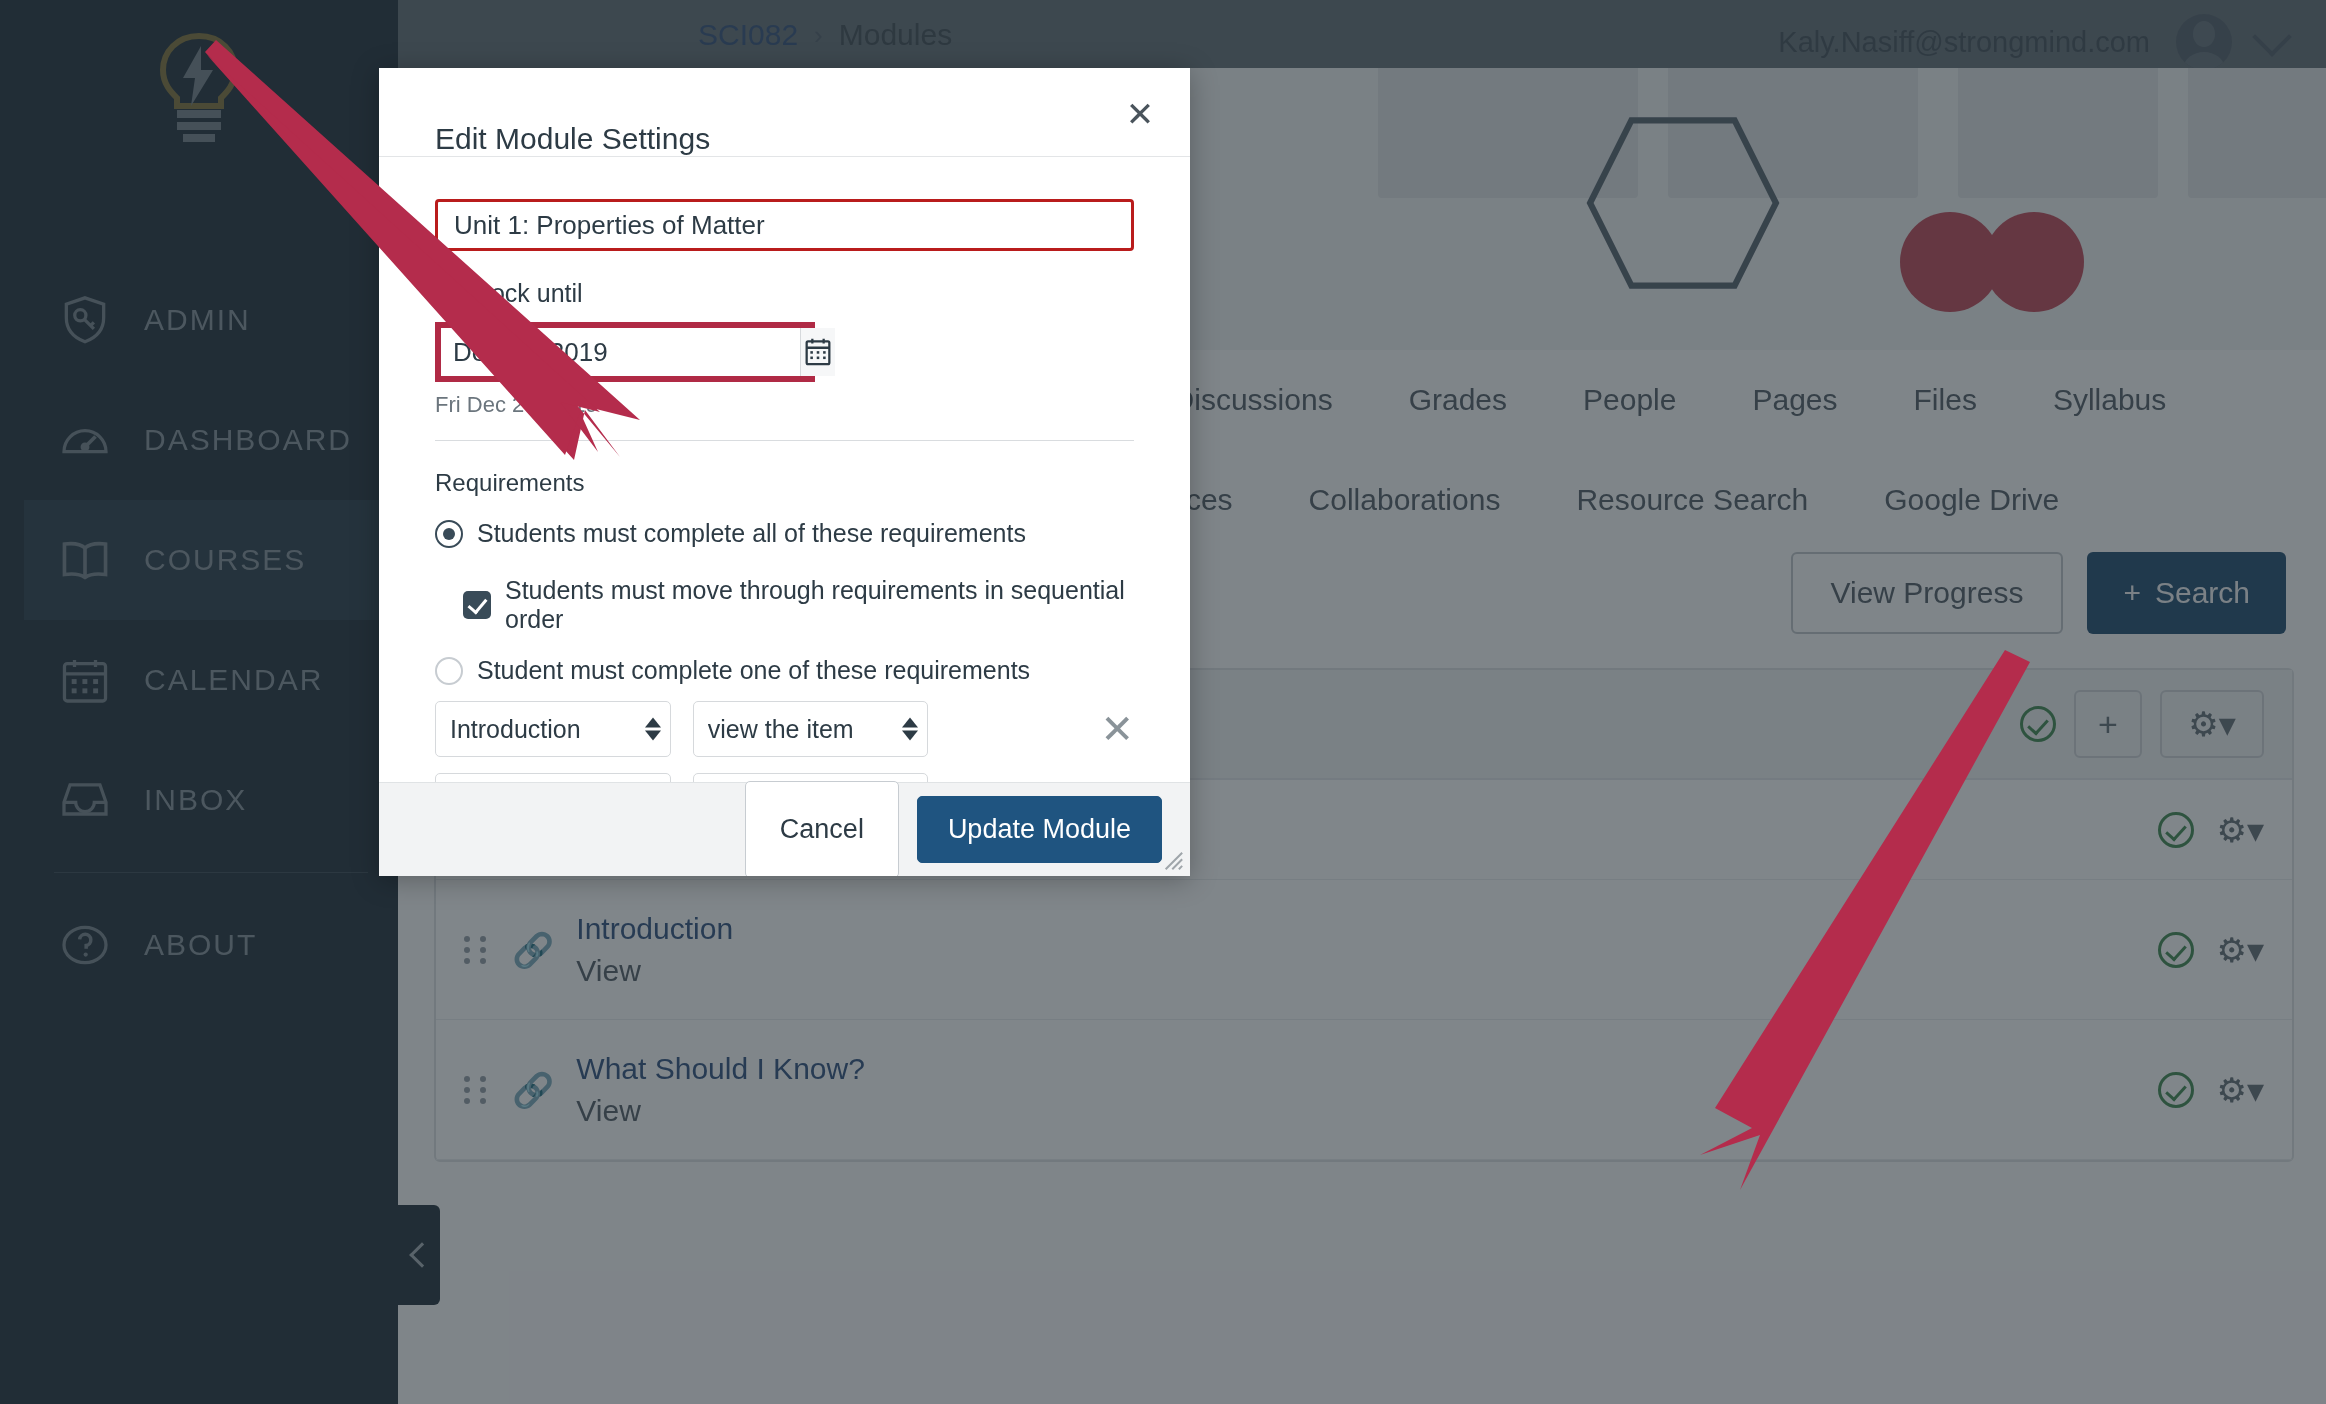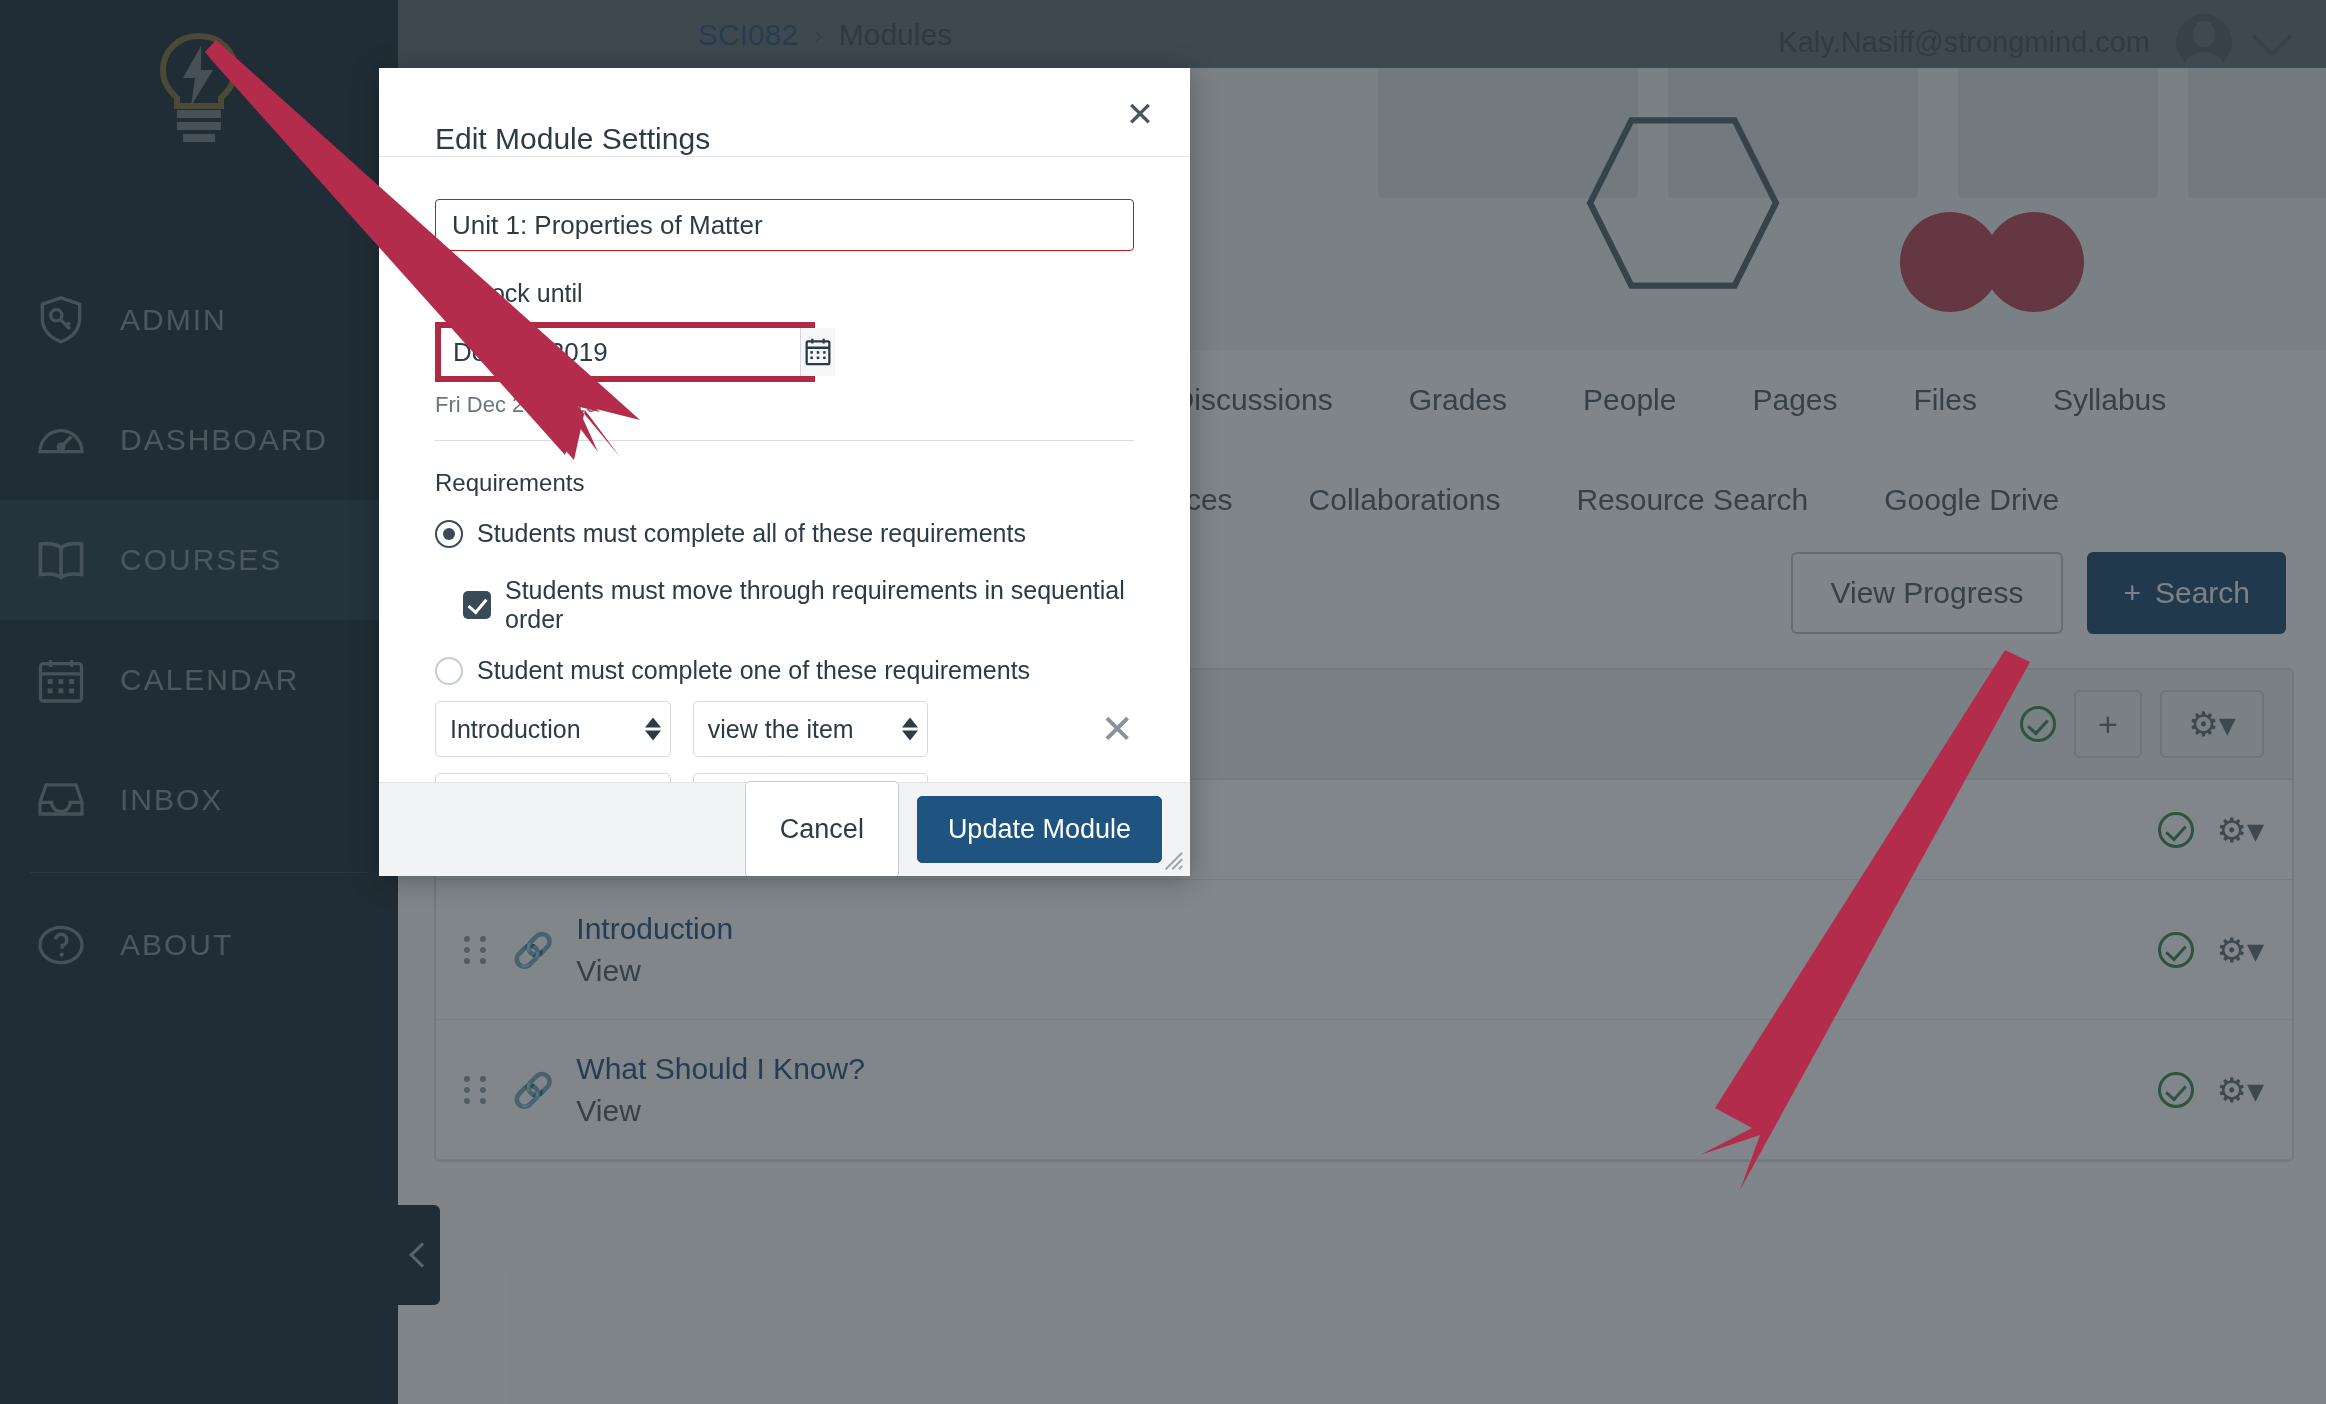--- a/index.html
+++ b/index.html
@@ -16,21 +16,21 @@
 
   .sidebar {
     position: absolute; left: 0; top: 0;
     width: 398px; height: 1404px;
     background: #2d3b45;
   }
   .sidebar-logo {
     position: absolute; left: 0; top: 30px; width: 398px;
     display: flex; justify-content: center;
   }
-  .sidebar-nav { position: absolute; left: 0; top: 260px; width: 398px; }
+  .sidebar-nav { position: absolute; left: 0; top: 260px; width: 398px; padding-left: 24px; }
   .sidebar-item {
     display: flex; align-items: center;
     height: 120px; padding-left: 30px;
     color: #8c97a0; letter-spacing: 2px;
     font-size: 30px; font-weight: 400;
   }
   .sidebar-item.active { background: #374854; }
   .sidebar-item .si-icon {
     width: 62px; height: 62px; margin-right: 28px;
     display: flex; align-items: center; justify-content: center;
@@ -201,21 +201,21 @@
   }
   .modal-header-rule {
     height: 1px; background: #e3e5e7; margin: 0 0 0 0;
   }
   .modal-body {
     flex: 1; padding: 42px 56px 0 56px;
     overflow: hidden; position: relative;
   }
   .field-text {
     width: 100%; height: 52px;
-    border: 1px solid #b91c1c; border-radius: 4px;
+    border: 3px solid #b91c1c; border-radius: 4px;
     font-size: 26px; color: #2d3b45;
     padding: 0 16px; background: #fff;
     font-family: "Liberation Sans", sans-serif;
   }
   .checkline { display: flex; align-items: center; margin-top: 28px; }
   .cbox {
     width: 28px; height: 28px; border-radius: 5px;
     background: #394B58; position: relative; flex: 0 0 28px;
   }
   .cbox::after {

